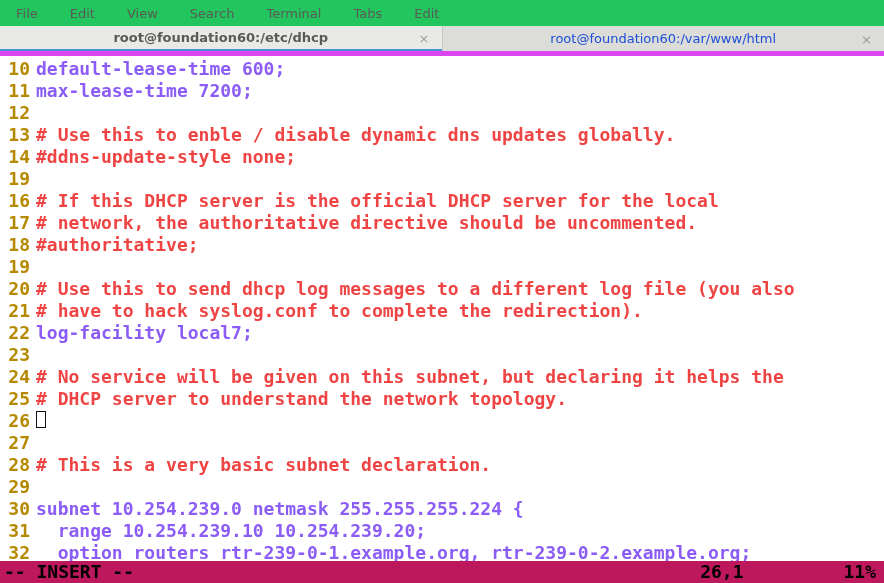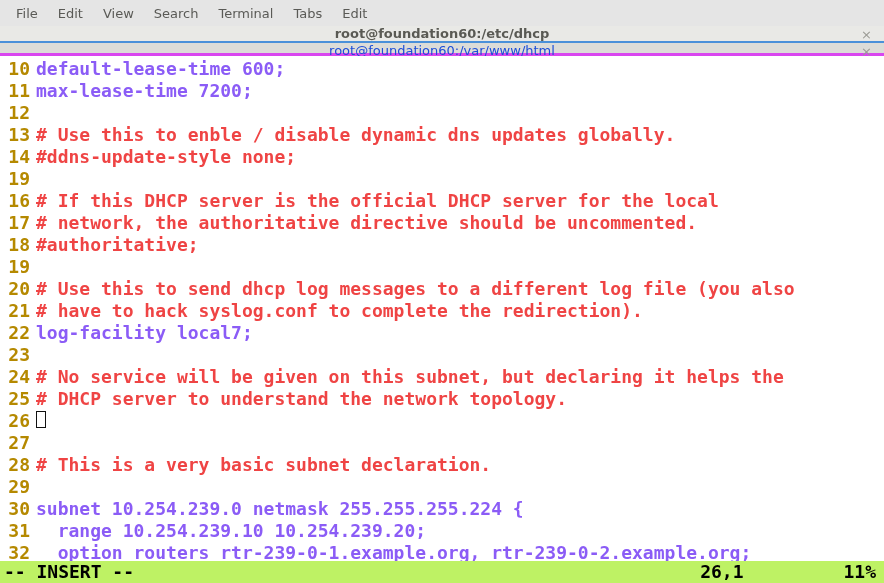--- a/index.html
+++ b/index.html
@@ -1,34 +1,34 @@
 <!DOCTYPE html>
 <html><head>
 <meta charset="utf-8">
 <style>
   * { margin: 0; padding: 0; box-sizing: border-box; }
   html, body { width: 884px; height: 583px; overflow: hidden; font-family: "DejaVu Sans", sans-serif; }
-  .menubar { display: flex; align-items: center; height: 26px; background: #e5e5e5; padding: 0 6px; gap: 0; }
+  .menubar { display: flex; align-items: center; height: 26px; background: #22c55e; padding: 0 6px; gap: 12px; }
   .menubar .menu-item { color: #5a5a56; font-size: 13px; padding: 4px 10px; cursor: pointer; }
-  .tabbar { display: flex; height: 30px; background: #dcdcd8; border-bottom: 3px solid #d946ef; flex-direction: column; }
+  .tabbar { display: flex; height: 30px; background: #dcdcd8; border-bottom: 5px solid #d946ef; }
   .tab { flex: 1; display: flex; align-items: center; justify-content: center; position: relative; font-size: 13px; color: #5e5e5a; }
   .tab.active { background: #e9e9e6; border-bottom: 2px solid #4a90d9; color: #555; }
   .tab .tab-label { margin: 0 auto; font-weight: 400; color: #1d4ed8; }
   .tab.active .tab-label { color: #5a5a54; font-weight: 600; }
   .tab .close { position: absolute; right: 12px; top: 50%; transform: translateY(-50%); color: #9b9b95; font-size: 13px; cursor: pointer; }
   .tab-sep { width: 1px; background: #c6c6c0; }
   .editor { font-family: "DejaVu Sans Mono","Liberation Mono",monospace; font-size: 18px; line-height: 22px; background: #fff; padding-top: 2px; height: calc(583px - 26px - 30px); position: relative; border-radius: 23px; }
   .lines { }
   .line { display: flex; white-space: pre; }
   .gutter { width: 36px; text-align: right; color: #b58900; font-weight: bold; padding-right: 6px; flex: none; }
   .code { flex: 1; color: #111; font-weight: bold; }
   .code .cmt { color: #ef4444; font-weight: bold; }
   .code .plain { color: #8b5cf6; font-weight: bold; }
   .cursor-box { display: inline-block; width: 10px; height: 17px; border: 1px solid #111; vertical-align: -1px; }
-  .status { position: absolute; bottom: 0; left: 0; right: 0; font-family: "DejaVu Sans Mono",monospace; font-size: 18px; font-weight: bold; background: #bef264; display: flex; padding: 0 4px; }
+  .status { position: absolute; bottom: 0; left: 0; right: 0; font-family: "DejaVu Sans Mono",monospace; font-size: 18px; font-weight: bold; background: #be185d; display: flex; padding: 0 4px; }
   .status .mode { flex: 0 0 auto; }
   .status .spacer { flex: 1; }
   .status .pos { margin-right: 100px; }
   .status .pct { margin-right: 4px; }
 </style>
 </head>
 <body>
 
 <div class="menubar">
   <div class="menu-item">File</div>

